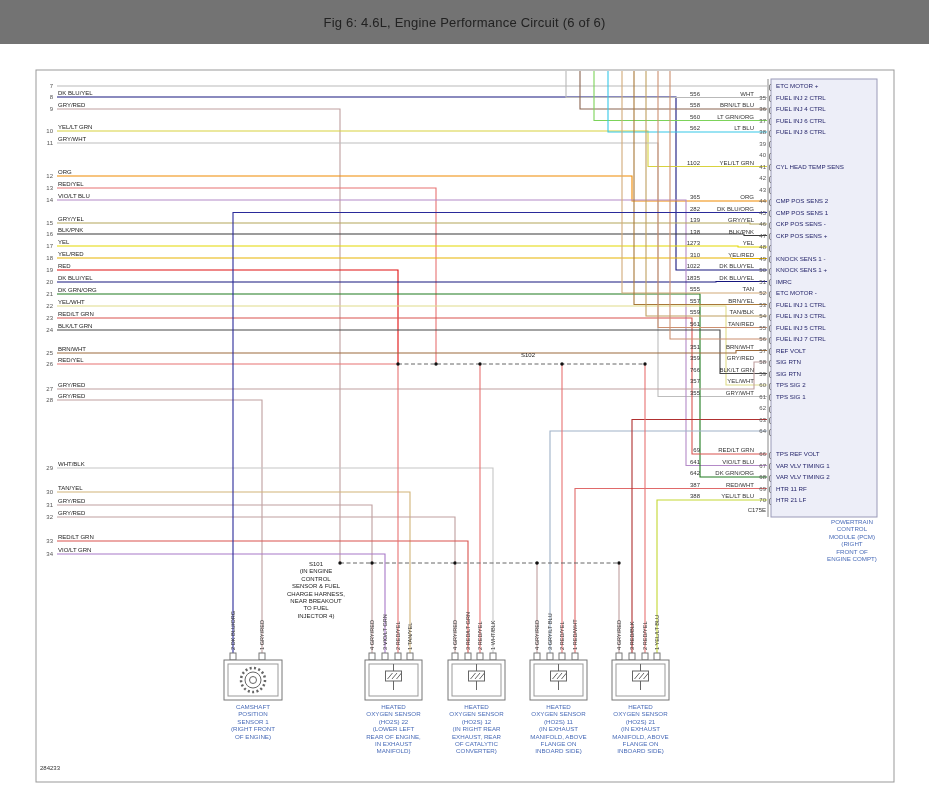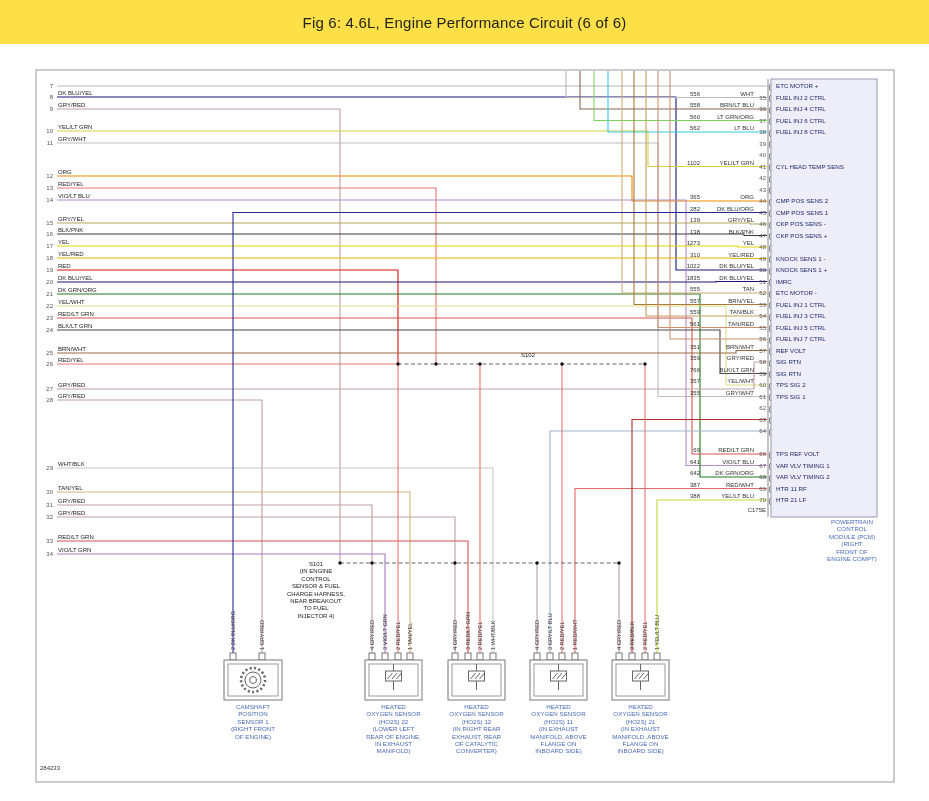--- a/index.html
+++ b/index.html
@@ -1,20 +1,20 @@
 <!DOCTYPE html>
 <html><head>
 <meta charset="utf-8">
 <style>
   html,body{margin:0;padding:0;background:#fff;}
   .page{position:relative;width:929px;height:801px;overflow:hidden;
         font-family:"Liberation Sans",sans-serif;background:#fff;}
-  .header{position:absolute;top:0;left:0;width:929px;height:44px;background:#fde047;
+  .header{position:absolute;top:0;left:0;width:929px;height:44px;background:#737373;
           display:flex;align-items:center;justify-content:center;
-          font-size:15px;color:#222;letter-spacing:.2px;}
+          font-size:13px;color:#222;letter-spacing:.2px;}
   svg{position:absolute;top:0;left:0;}
   svg text{font-family:"Liberation Sans",sans-serif;}
 </style>
 </head>
 <body>
 
 <div class="page">
   <div class="header">
     <span>Fig 6: 4.6L, Engine Performance Circuit (6 of 6)</span>
   </div>

